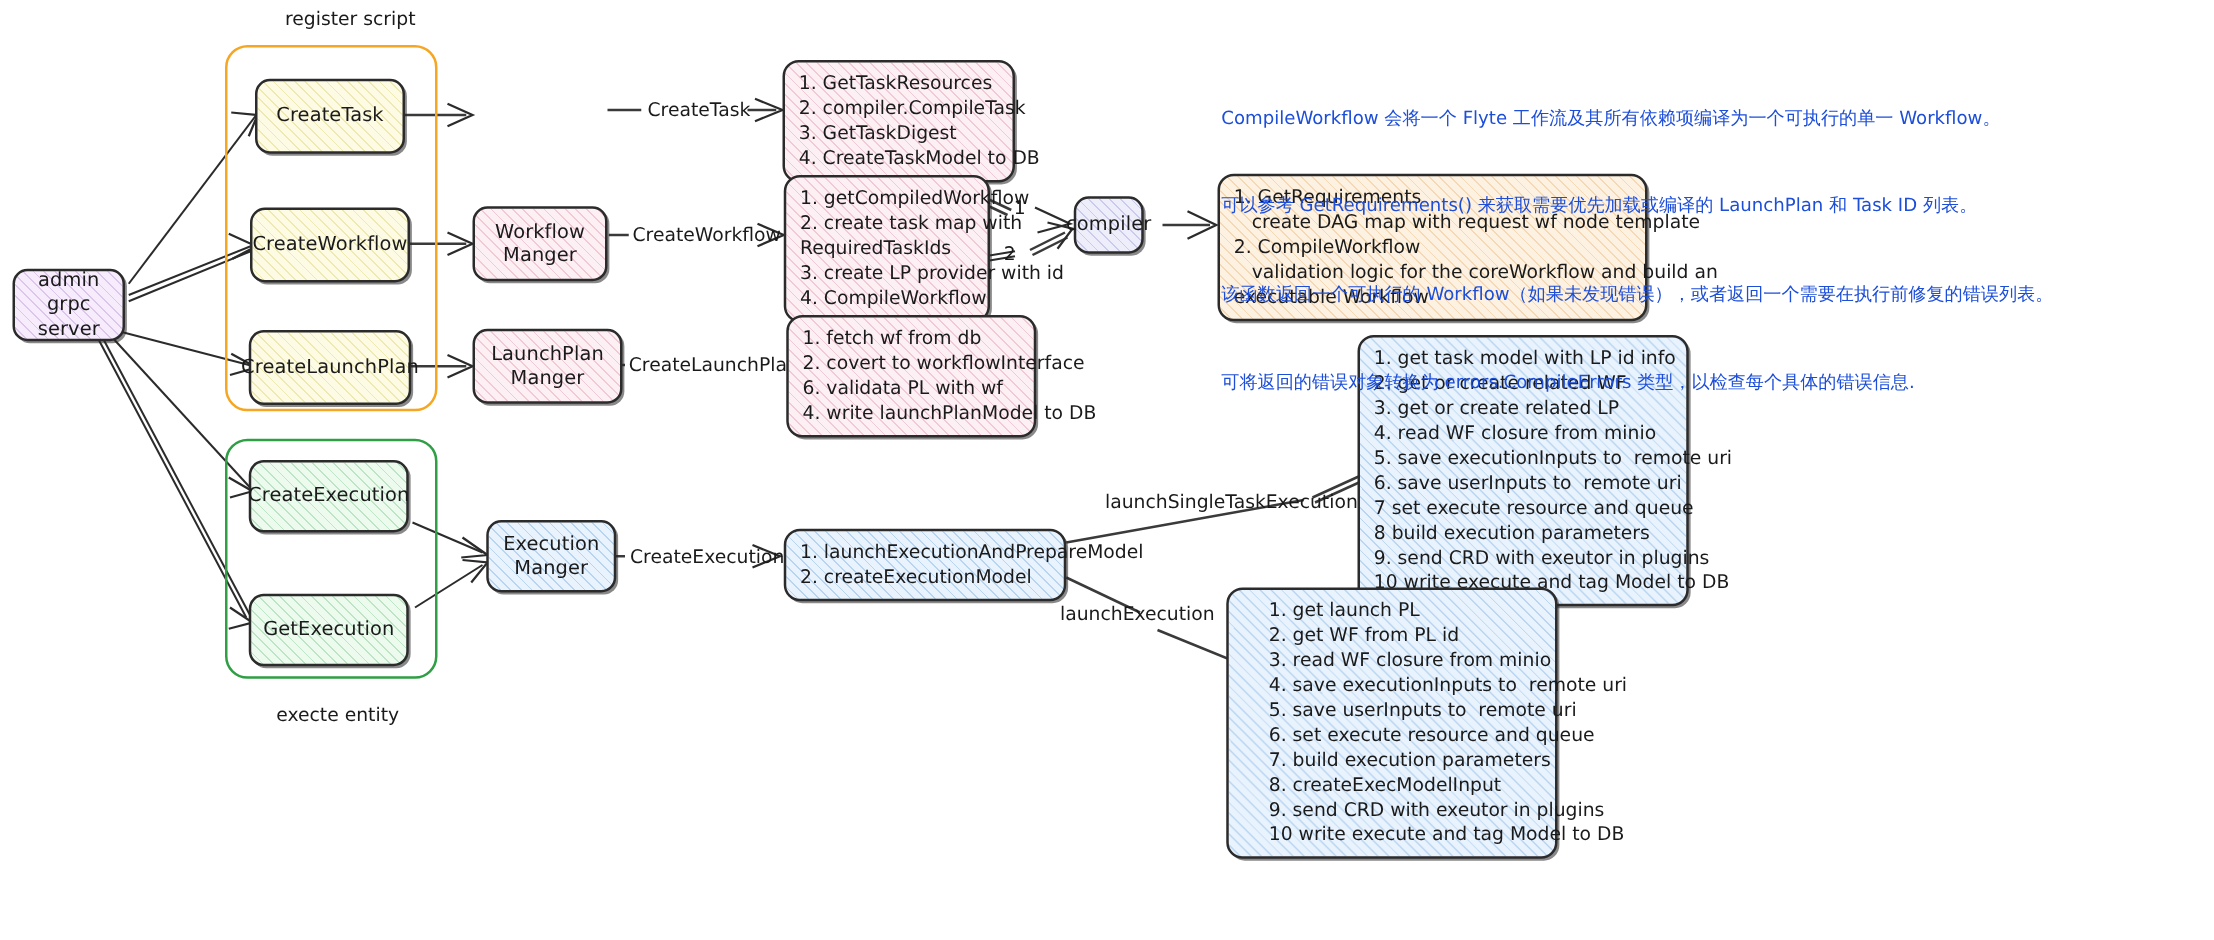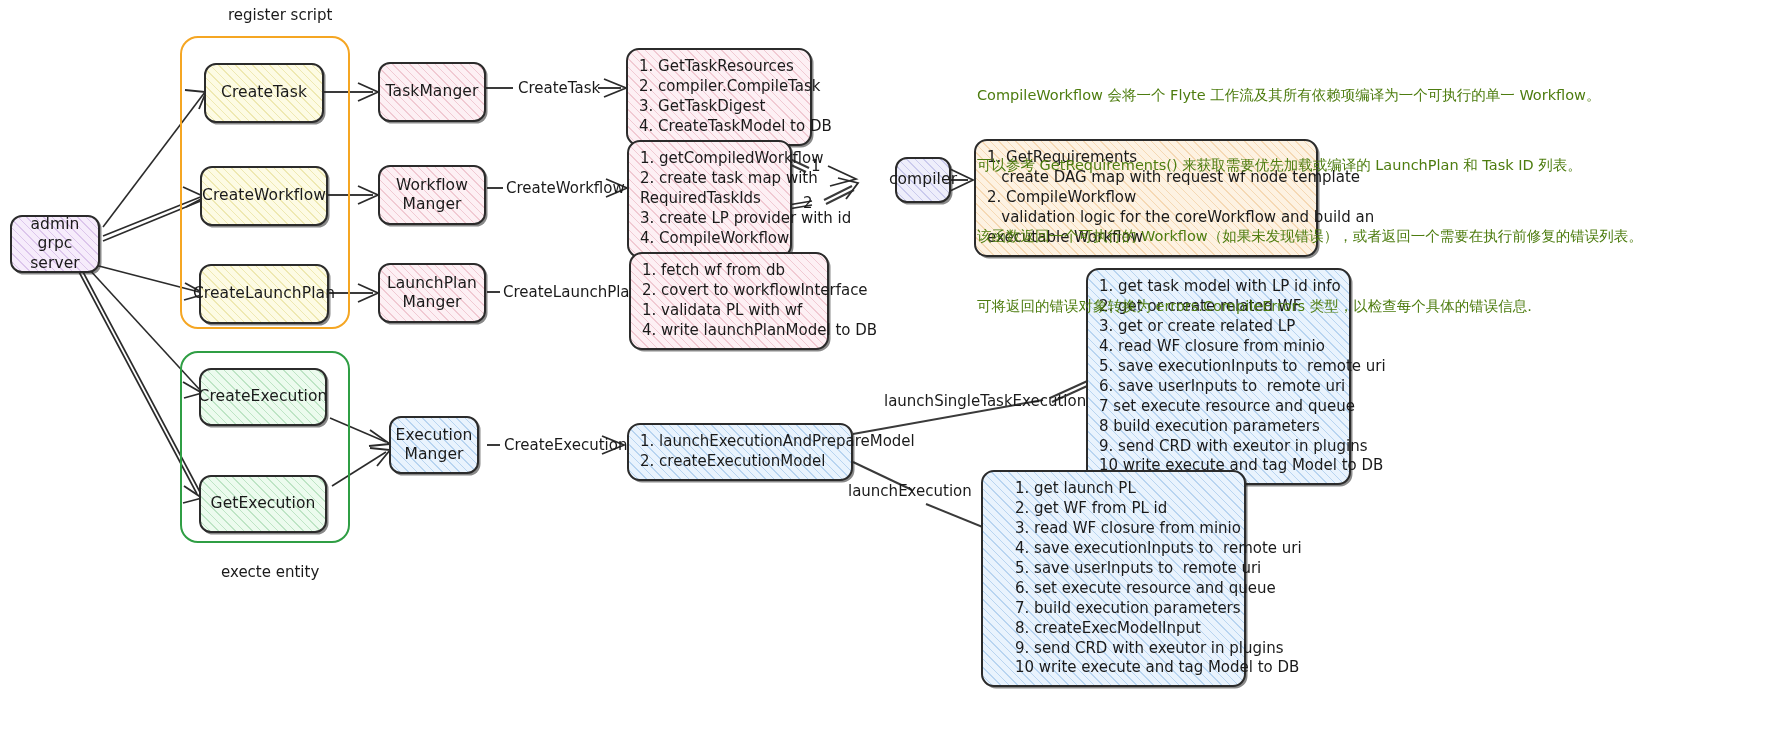--- a/index.html
+++ b/index.html
@@ -91,21 +91,21 @@
     position:absolute;
     font-size:15px;
     color:#1a1a1a;
     white-space:nowrap;
     background:transparent;
   }
   .cjk-block{
     position:absolute;
     font-size:14.5px;
     line-height:1.62;
-    color:#4d7c0f;
+    color:#1d4ed8;
     white-space:pre;
   }
   svg.wires{position:absolute;left:0;top:0;width:1771px;height:752px;pointer-events:none;}
   .ln{stroke:#2b2b2b;stroke-width:1.6px;fill:none;}
   .ln-thick{stroke:#3a3a3a;stroke-width:2px;fill:none;}
   .ahead{fill:none;stroke:#2b2b2b;stroke-width:1.8px;}
   .num{position:absolute;font-size:15px;color:#1a1a1a;}
 </style>
 </head>
 <body>
@@ -204,40 +204,37 @@
   </div>
 
   <div class="node fill-green" style="left:199px;top:368px;width:128px;height:58px;">
     <span class="lbl">CreateExecution</span>
   </div>
 
   <div class="node fill-green" style="left:199px;top:475px;width:128px;height:58px;">
     <span class="lbl">GetExecution</span>
   </div>
 
-  <div class="node fill-pink" style="left:378px;top:62px;width:108px;height:60px;">
-    <span class="lbl">TaskManger</span>
-  </div>
 
   <div class="node fill-pink" style="left:378px;top:165px;width:108px;height:60px;justify-content:center;">
     <span class="lbl">Workflow
 Manger</span>
   </div>
 
-  <div class="node fill-pink" style="left:378px;top:263px;width:108px;height:60px;align-items:center;">
+  <div class="node fill-pink" style="left:378px;top:263px;width:120px;height:60px;align-items:center;">
     <span class="lbl">LaunchPlan
 Manger</span>
   </div>
 
-  <div class="node fill-blue" style="left:389px;top:416px;width:90px;height:58px;">
+  <div class="node fill-blue" style="left:389px;top:416px;width:104px;height:58px;">
     <span class="lbl">Execution
 Manger</span>
   </div>
 
-  <div class="node fill-lavender" style="left:859px;top:157px;width:56px;height:46px;margin-left:36px;">
+  <div class="node fill-lavender" style="left:859px;top:157px;width:56px;height:46px;">
     <span class="lbl">compiler</span>
   </div>
 
   <div class="edgelabel" style="left:518px;top:79px;">CreateTask</div>
   <div class="edgelabel" style="left:506px;top:179px;">CreateWorkflow</div>
   <div class="edgelabel" style="left:503px;top:283px;">CreateLaunchPlan</div>
   <div class="edgelabel" style="left:504px;top:436px;">CreateExecution</div>
   <div class="edgelabel" style="left:884px;top:392px;">launchSingleTaskExecution</div>
   <div class="edgelabel" style="left:848px;top:482px;">launchExecution</div>
   <div class="num" style="left:811px;top:157px;">1</div>
@@ -259,21 +256,21 @@
       <li>RequiredTaskIds</li>
       <li>3. create LP provider with id</li>
       <li>4. CompileWorkflow</li>
     </ol>
   </div>
 
   <div class="listbox fill-pink" style="left:629px;top:252px;width:200px;">
     <ol>
       <li>1. fetch wf from db</li>
       <li>2. covert to workflowInterface</li>
-      <li>1. validata PL with wf</li>
+      <li>6. validata PL with wf</li>
       <li>4. write launchPlanModel to DB</li>
     </ol>
   </div>
 
   <div class="listbox fill-blue" style="left:627px;top:423px;width:226px;">
     <ol>
       <li>1. launchExecutionAndPrepareModel</li>
       <li>2. createExecutionModel</li>
     </ol>
   </div>

